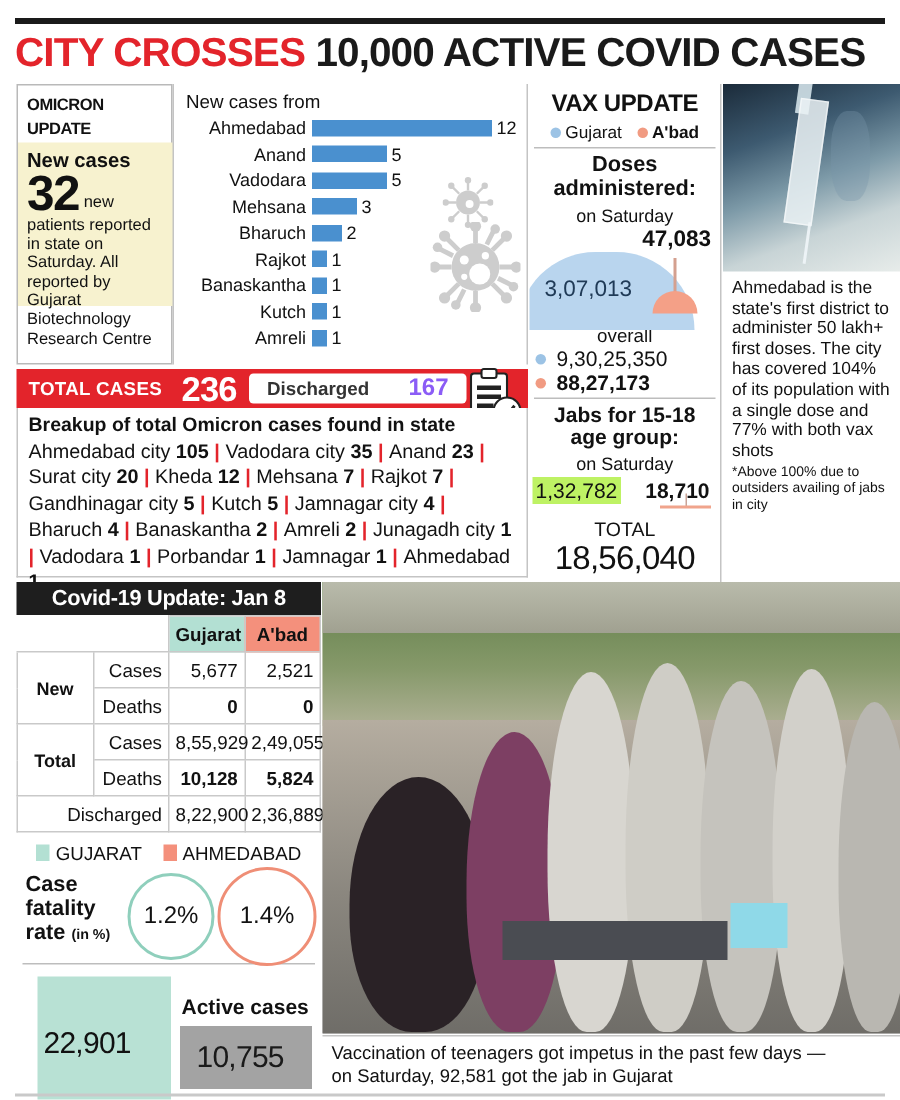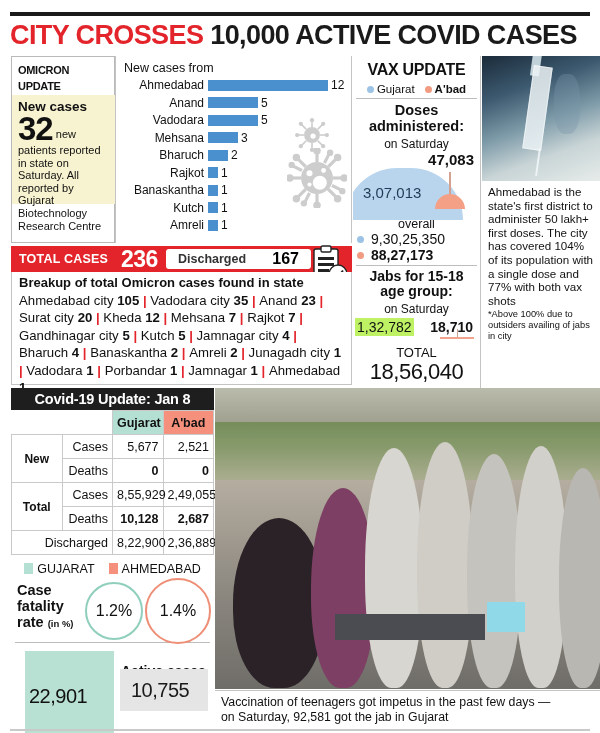--- a/index.html
+++ b/index.html
@@ -87,21 +87,21 @@
   #vax-note{position:absolute;left:482px;top:183px;width:118px;height:168px;background:#fff;box-sizing:border-box;padding:2px 4px 0 6px;}
   .note-txt{font-size:11.6px;line-height:13.6px;color:#111;}
   .note-foot{font-size:9.3px;line-height:10.6px;color:#111;padding-top:2px;}
 
   
   #total-strip{position:absolute;left:11px;top:246px;width:341px;height:26px;background:#e3242b;box-sizing:border-box;}
   .tc-label{position:absolute;left:8px;top:6px;color:#fff;font-weight:bold;font-size:12.5px;letter-spacing:0.2px;}
   .tc-num{position:absolute;left:110px;top:0px;color:#fff;font-weight:bold;font-size:23px;letter-spacing:-0.5px;}
   .disch-pill{position:absolute;left:155px;top:3px;width:145px;height:20px;background:#fff;border-radius:3px;}
   .disch-lbl{position:absolute;left:12px;top:3px;font-size:12.5px;font-weight:bold;color:#333;}
-  .disch-num{position:absolute;right:12px;top:1px;font-size:16px;font-weight:bold;color:#000000;text-align:right;}
+  .disch-num{position:absolute;right:12px;top:1px;font-size:16px;font-weight:bold;color:#8b5cf6;text-align:right;}
   #clipboard-icon{position:absolute;left:307px;top:245px;width:44px;height:42px;}
 
   
   #breakup{position:absolute;left:11px;top:272px;width:341px;height:113px;box-sizing:border-box;
      border-left:1px solid #c4c4c4;border-right:1px solid #c4c4c4;border-bottom:1px solid #c4c4c4;padding:3px 6px 0 7px;background:#fff;}
   .bk-title{font-weight:bold;font-size:13px;color:#111;padding-bottom:2px;}
   .bk-body{font-size:13.2px;line-height:17.4px;color:#111;}
   .bk-body b{font-weight:bold;margin-top:12px;}
   .sep{color:#e3242b;font-weight:bold;}
 
@@ -130,21 +130,21 @@
   .ring{position:absolute;border-radius:50%;display:flex;align-items:center;justify-content:center;
      font-size:16px;color:#111;}
   #ring-guj{left:74px;top:4px;width:54px;height:54px;border:2.5px solid #8fcfbc;}
   #ring-abd{left:134px;top:0px;width:62px;height:62px;border:2.5px solid #ef8e76;}
 
   .act-sep{border-top:1px solid #bdbdbd;margin:2px 4px 0;}
   .active-area{position:relative;height:92px;}
   .bar-green{position:absolute;left:14px;top:8px;width:89px;height:84px;background:#b8e1d4;}
   .bar-green span{position:absolute;left:4px;top:34px;font-size:20px;color:#111;letter-spacing:-0.5px;}
   .act-lbl{position:absolute;left:110px;top:20px;font-weight:bold;font-size:14px;color:#111;}
-  .bar-orange{position:absolute;left:109px;top:26px;width:88px;height:42px;background:#e5e5e5;}
+  .bar-orange{position:absolute;left:109px;top:41px;width:88px;height:42px;background:#a3a3a3;}
   .bar-orange span{position:absolute;left:11px;top:10px;font-size:20px;color:#1a1a1a;letter-spacing:-0.5px;}
 
   
   #photo{position:absolute;left:215px;top:388px;width:385px;height:301px;overflow:hidden;
      background:linear-gradient(180deg,#6d8b55 0%,#8ea271 14%,#b9b2a0 30%,#9f9a90 48%,#8d8c88 70%,#7d7c7a 100%);}
   .ph-ground{position:absolute;left:0;top:92px;width:385px;height:209px;background:linear-gradient(180deg,#b5ada0,#8b877f 55%,#6f6d68);}
   .ph-grass{position:absolute;left:0;top:0;width:385px;height:96px;background:linear-gradient(180deg,#5e7d46,#86996a 60%,#aeb094);}
   .ph-tent{position:absolute;left:0;top:0;width:385px;height:34px;background:linear-gradient(180deg,#c9c6bd,#a8a49a);opacity:.85;}
   .person{position:absolute;border-radius:50% 50% 45% 45%;}
   #caption{position:absolute;left:215px;top:690px;width:385px;height:43px;background:#fff;
@@ -386,21 +386,21 @@
           </tr>
           <tr>
             <td class="c-group" rowspan="2">Total</td>
             <td class="c-metric">Cases</td>
             <td class="c-val">8,55,929</td>
             <td class="c-val">2,49,055</td>
           </tr>
           <tr>
             <td class="c-metric">Deaths</td>
             <td class="c-val bold-val">10,128</td>
-            <td class="c-val bold-val">2,687</td>
+            <td class="c-val bold-val">5,824</td>
           </tr>
           <tr>
             <td class="c-metric" colspan="2">Discharged</td>
             <td class="c-val">8,22,900</td>
             <td class="c-val">2,36,889</td>
           </tr>
         </tbody>
     </table>
 
     <div class="cfr-legend">

